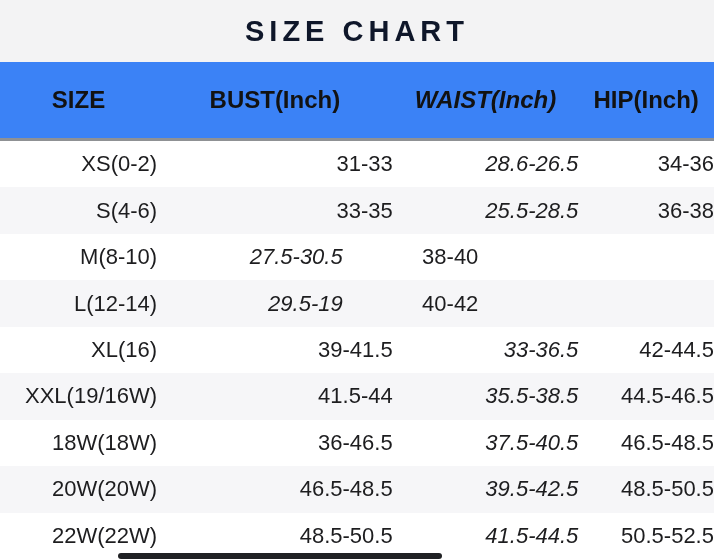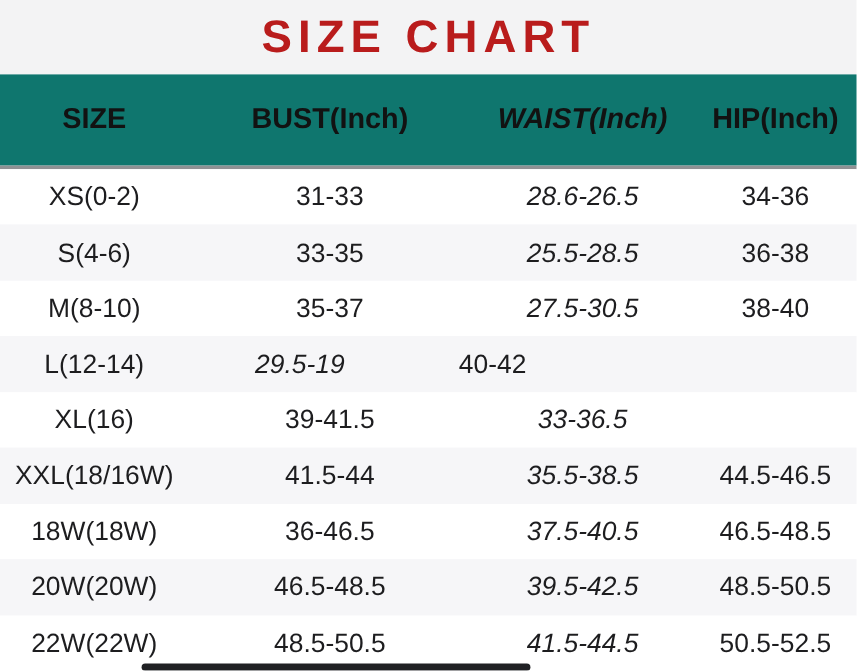--- a/index.html
+++ b/index.html
@@ -14,48 +14,48 @@
     background: #ffffff;
     display: flex; flex-direction: column;
     overflow: hidden;
   }
   .title-band {
     height: 62px; flex: 0 0 62px;
     background: #f3f3f4;
     display: flex; align-items: center; justify-content: center;
   }
   .chart-title {
-    font-size: 38px; font-weight: 700;
+    font-size: 29px; font-weight: 700;
     letter-spacing: 5px;
-    color: #b91c1c;
+    color: #0f172a;
   }
   .header-row {
     height: 76px; flex: 0 0 76px;
-    background: #0f766e;
+    background: #3b82f6;
     display: flex; align-items: center;
   }
   .header-cell {
     font-size: 24px; font-weight: 600; color: #121212;
     text-align: center;
   }
   .divider {
     height: 3px; flex: 0 0 3px;
     background: #8f9194;
     width: 100%;
   }
   .rows { flex: 1 1 auto; display: flex; flex-direction: column; }
   .row {
     flex: 1 1 0;
     display: flex; align-items: center;
     background: #ffffff;
   }
   .row:nth-child(even) { background: #f6f6f8; }
   .cell {
     font-size: 22px; font-weight: 400; color: #1d1d1f;
-    text-align: center;
+    text-align: right;
     white-space: nowrap;
   }
   .c1 { width: 22%; }
   .c2 { width: 33%; }
   .c3 { width: 26%; font-style: italic; }
   .c4 { width: 19%; }
   .scroll-thumb {
     position: absolute;
     left: 118px; bottom: 0;
     width: 324px; height: 6px;
@@ -92,39 +92,39 @@
 
     <div class="row">
       <div class="cell c1">S(4-6)</div>
       <div class="cell c2">33-35</div>
       <div class="cell c3">25.5-28.5</div>
       <div class="cell c4">36-38</div>
     </div>
 
     <div class="row">
       <div class="cell c1">M(8-10)</div>
-      <div class="cell c2">35-37</div>
       <div class="cell c3">27.5-30.5</div>
       <div class="cell c4">38-40</div>
     </div>
 
     <div class="row">
       <div class="cell c1">L(12-14)</div>
       <div class="cell c3">29.5-19</div>
       <div class="cell c4">40-42</div>
     </div>
 
     <div class="row">
       <div class="cell c1">XL(16)</div>
       <div class="cell c2">39-41.5</div>
       <div class="cell c3">33-36.5</div>
+      <div class="cell c4">42-44.5</div>
     </div>
 
     <div class="row">
-      <div class="cell c1">XXL(18/16W)</div>
+      <div class="cell c1">XXL(19/16W)</div>
       <div class="cell c2">41.5-44</div>
       <div class="cell c3">35.5-38.5</div>
       <div class="cell c4">44.5-46.5</div>
     </div>
 
     <div class="row">
       <div class="cell c1">18W(18W)</div>
       <div class="cell c2">36-46.5</div>
       <div class="cell c3">37.5-40.5</div>
       <div class="cell c4">46.5-48.5</div>

